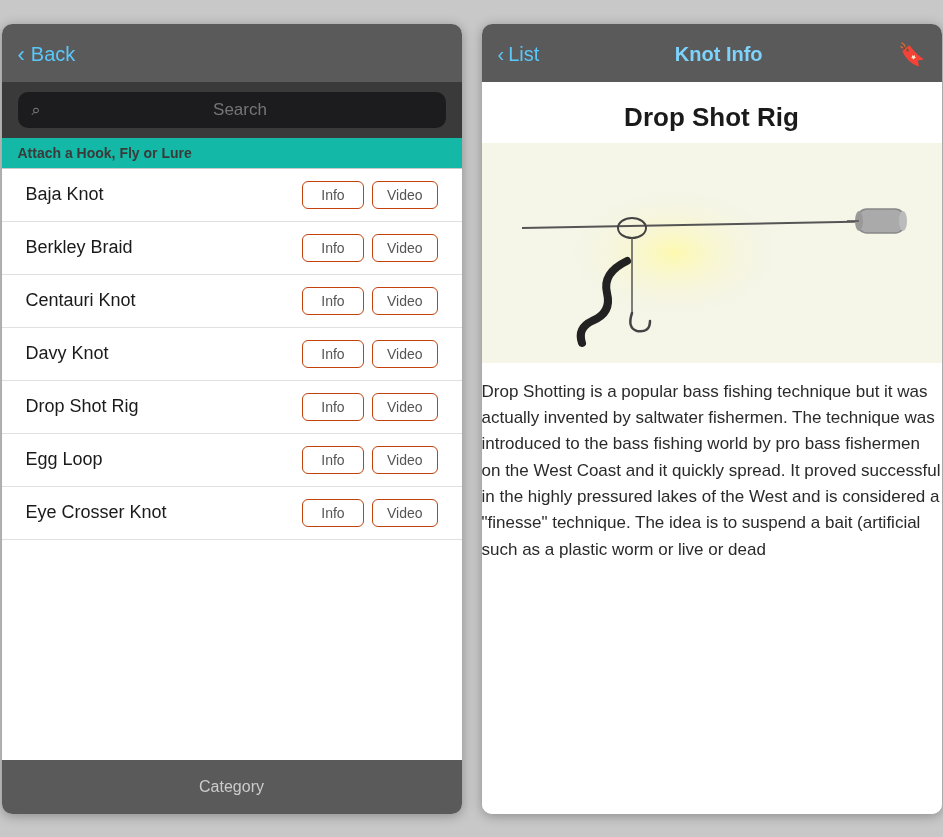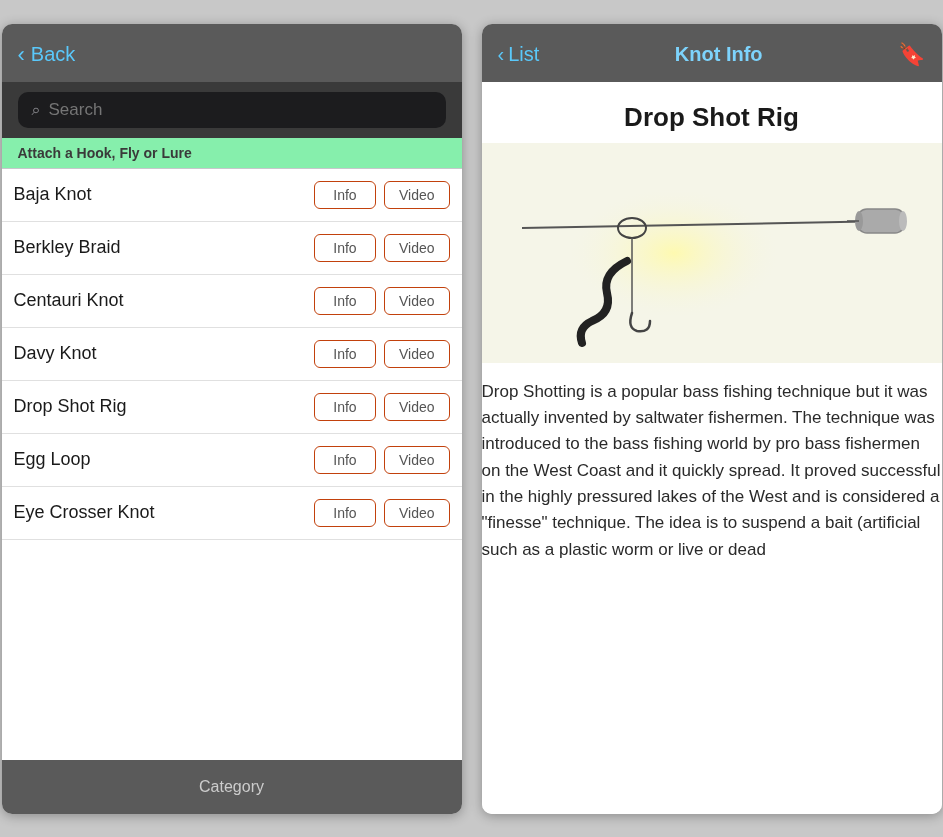--- a/index.html
+++ b/index.html
@@ -73,41 +73,42 @@
     }
 
     .search-input {
       background: transparent;
       border: none;
       outline: none;
       color: #8e8e93;
       font-size: 17px;
       flex: 1;
       font-family: inherit;
+      text-align: center;
     }
 
     .section-header {
-      background: #86efac;
+      background: #14b8a6;
       padding: 7px 16px;
       font-size: 14px;
       font-weight: 600;
       color: #3a3a3a;
       border-bottom: 1px solid #c7c7cc;
     }
 
     .knot-list {
       flex: 1;
       overflow-y: auto;
       background: #ffffff;
     }
 
     .knot-row {
       display: flex;
       align-items: center;
-      padding: 12px 12px;
+      padding: 12px 24px;
       border-bottom: 1px solid #e0e0e0;
       background: #ffffff;
       gap: 8px;
     }
 
     .knot-name {
       flex: 1;
       font-size: 18px;
       color: #1a1a1a;
       font-weight: 400;

